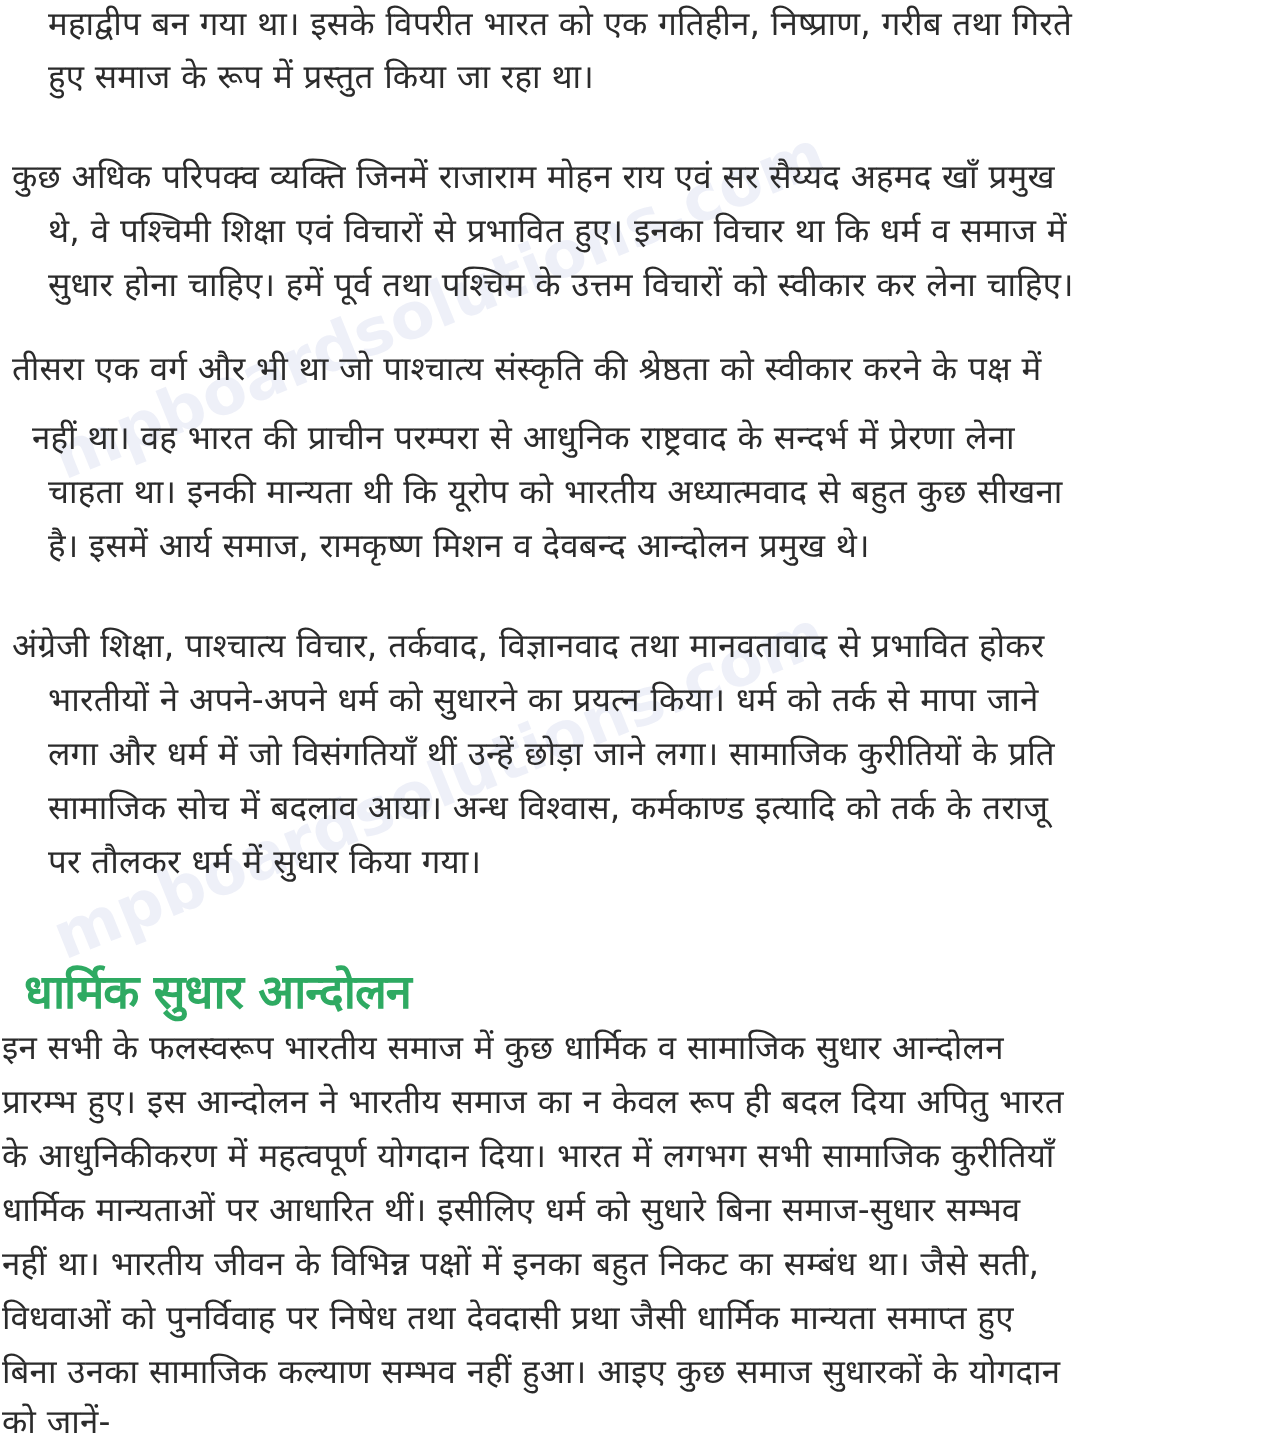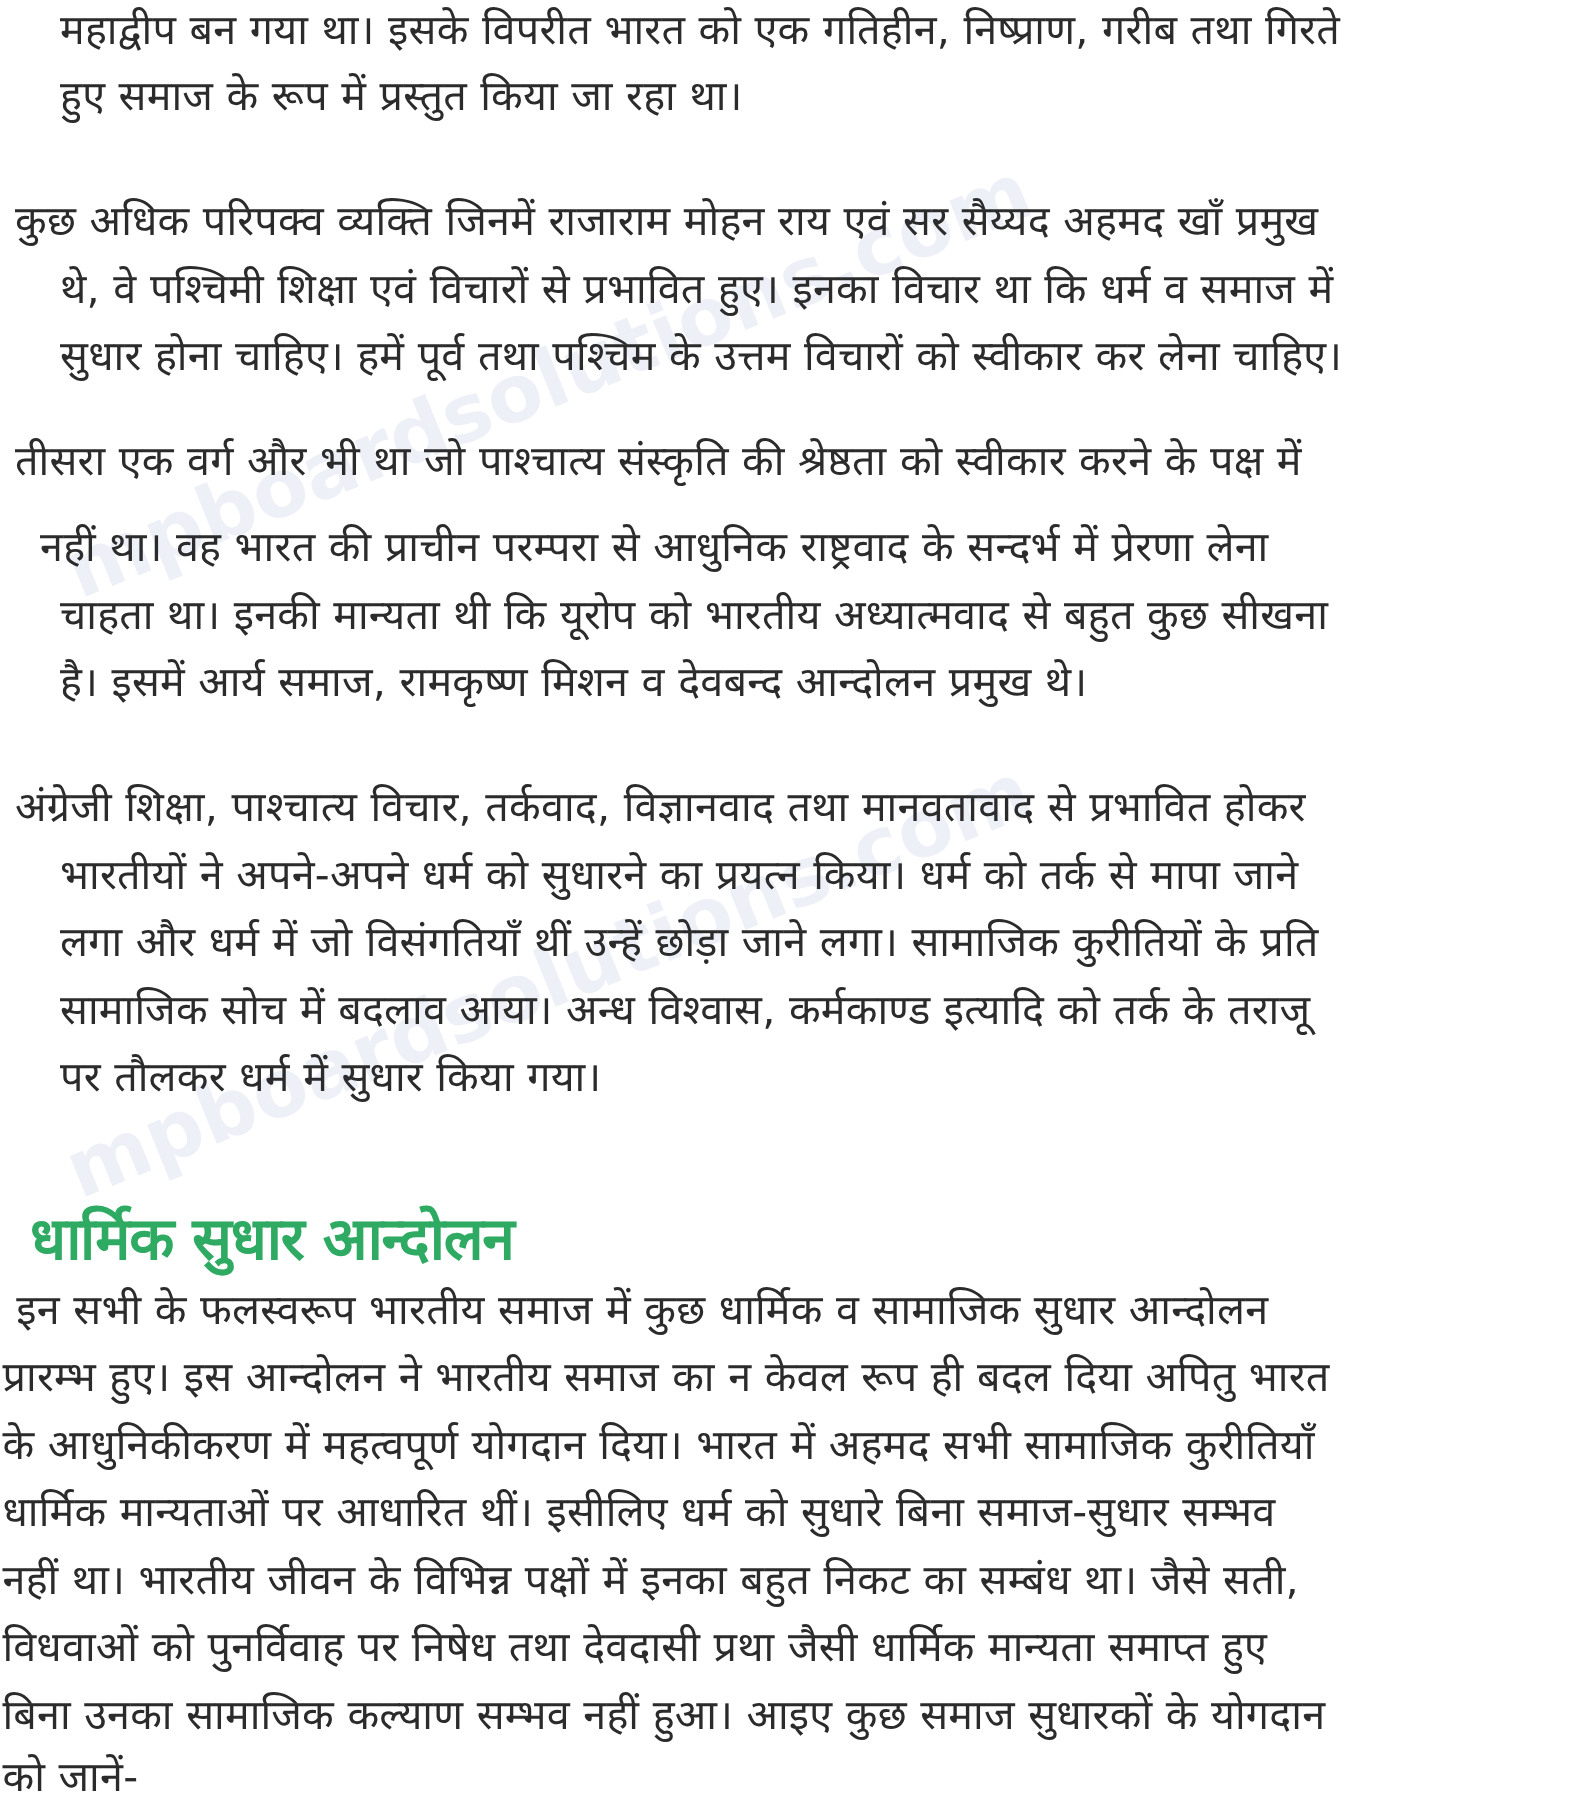--- a/index.html
+++ b/index.html
@@ -56,23 +56,23 @@
     <div class="line" style="left:12px; top:619px;">अंग्रेजी शिक्षा, पाश्चात्य विचार, तर्कवाद, विज्ञानवाद तथा मानवतावाद से प्रभावित होकर</div>
     <div class="line" style="left:48px; top:673px;">भारतीयों ने अपने-अपने धर्म को सुधारने का प्रयत्न किया। धर्म को तर्क से मापा जाने</div>
     <div class="line" style="left:48px; top:727px;text-align:right;">लगा और धर्म में जो विसंगतियाँ थीं उन्हें छोड़ा जाने लगा। सामाजिक कुरीतियों के प्रति</div>
     <div class="line" style="left:48px; top:781px;">सामाजिक सोच में बदलाव आया। अन्ध विश्वास, कर्मकाण्ड इत्यादि को तर्क के तराजू</div>
     <div class="line" style="left:48px; top:835px;">पर तौलकर धर्म में सुधार किया गया।</div>
   </div>
 
   <h2 class="heading">धार्मिक सुधार आन्दोलन</h2>
 
   <div class="para">
-    <div class="line" style="left:2px; top:1021px;margin-left:11px;">इन सभी के फलस्वरूप भारतीय समाज में कुछ धार्मिक व सामाजिक सुधार आन्दोलन</div>
+    <div class="line" style="left:2px; top:1021px;">इन सभी के फलस्वरूप भारतीय समाज में कुछ धार्मिक व सामाजिक सुधार आन्दोलन</div>
     <div class="line" style="left:2px; top:1075px;">प्रारम्भ हुए। इस आन्दोलन ने भारतीय समाज का न केवल रूप ही बदल दिया अपितु भारत</div>
-    <div class="line" style="left:2px; top:1129px;">के आधुनिकीकरण में महत्वपूर्ण योगदान दिया। भारत में अहमद सभी सामाजिक कुरीतियाँ</div>
+    <div class="line" style="left:2px; top:1129px;">के आधुनिकीकरण में महत्वपूर्ण योगदान दिया। भारत में लगभग सभी सामाजिक कुरीतियाँ</div>
     <div class="line" style="left:2px; top:1183px;">धार्मिक मान्यताओं पर आधारित थीं। इसीलिए धर्म को सुधारे बिना समाज-सुधार सम्भव</div>
     <div class="line" style="left:2px; top:1237px;">नहीं था। भारतीय जीवन के विभिन्न पक्षों में इनका बहुत निकट का सम्बंध था। जैसे सती,</div>
     <div class="line" style="left:2px; top:1291px;">विधवाओं को पुनर्विवाह पर निषेध तथा देवदासी प्रथा जैसी धार्मिक मान्यता समाप्त हुए</div>
     <div class="line" style="left:2px; top:1345px;">बिना उनका सामाजिक कल्याण सम्भव नहीं हुआ। आइए कुछ समाज सुधारकों के योगदान</div>
     <div class="line" style="left:2px; top:1395px;">को जानें-</div>
   </div>
 
 </div>
 
 </body></html>

